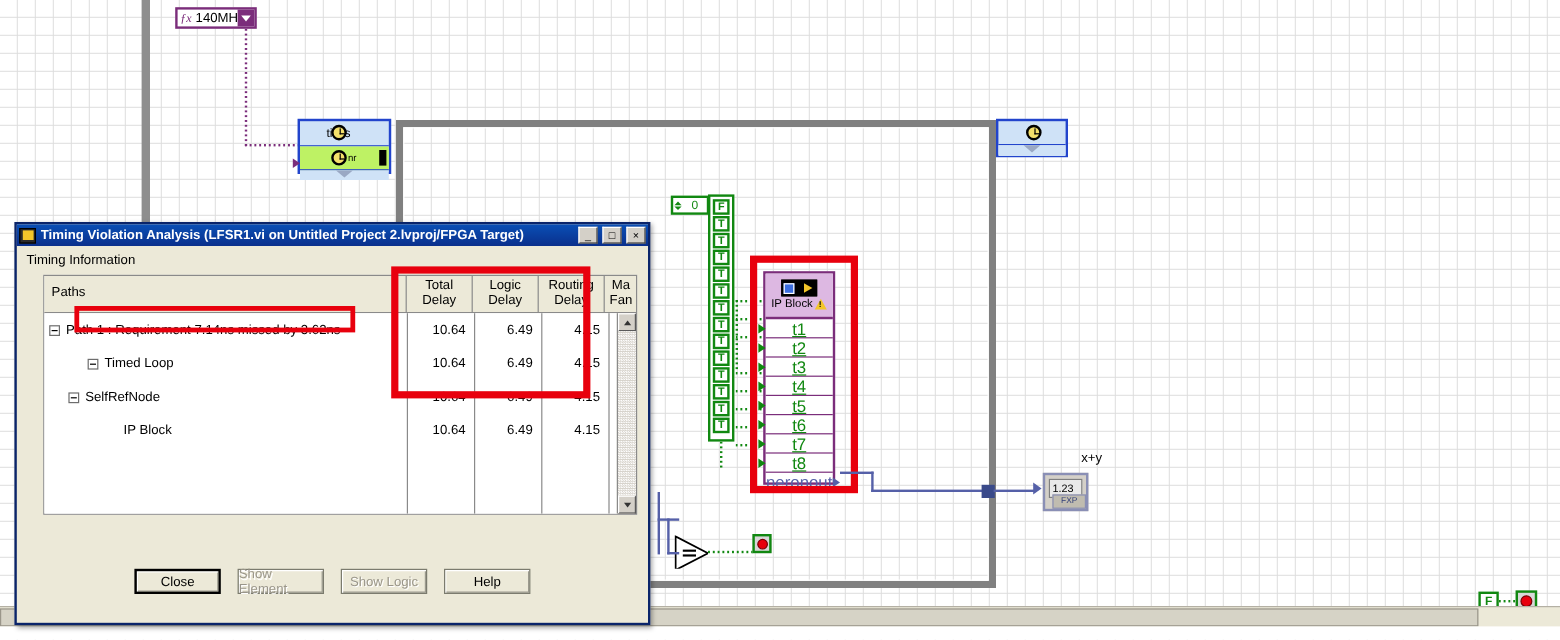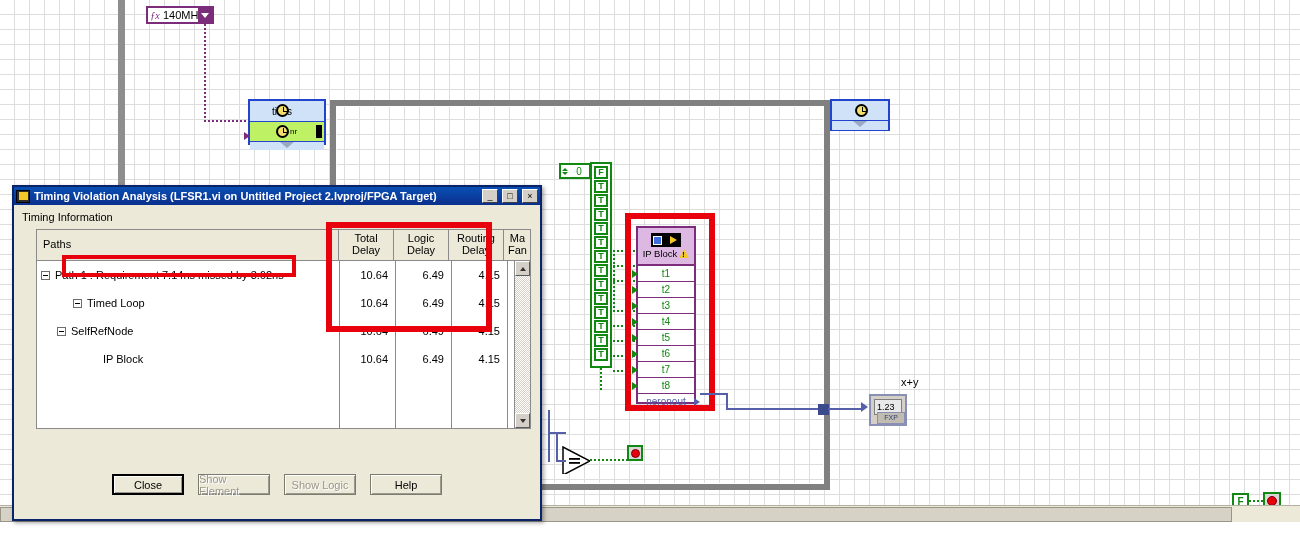--- a/index.html
+++ b/index.html
@@ -153,21 +153,21 @@
   #ipb-icon .tri{width:0;height:0;border-top:4px solid transparent;border-bottom:4px solid transparent;
      border-left:7px solid #f3c62a;margin-right:2px;}
   #ipb-title{font-size:9.5px;color:#000;display:flex;align-items:center;gap:2px;}
   .warn-tri{
     width:0;height:0;border-left:5px solid transparent;border-right:5px solid transparent;
     border-bottom:9px solid #f3c62a;position:relative;
   }
   .warn-tri:after{content:"!";position:absolute;left:-2px;top:2px;font-size:7px;color:#000;font-weight:bold;}
   .ipb-row{
     height:15px;border-bottom:1px solid #7b2d7b;display:flex;align-items:center;
-    justify-content:center;font-size:10px;color:#118811;position:relative;
+    justify-content:center;font-size:14px;color:#118811;position:relative;text-decoration:underline;
   }
   .ipb-row.out{color:#5560a8;border-bottom:none;}
   .term-arrow{position:absolute;left:-6px;top:4px;width:0;height:0;
      border-top:4px solid transparent;border-bottom:4px solid transparent;border-left:6px solid #118811;}
   .term-arrow-r{position:absolute;right:-6px;top:4px;width:0;height:0;
      border-top:4px solid transparent;border-bottom:4px solid transparent;border-left:6px solid #5560a8;}
 
   
   #red-ip{
     position:absolute;left:625px;top:213px;width:90px;height:198px;

